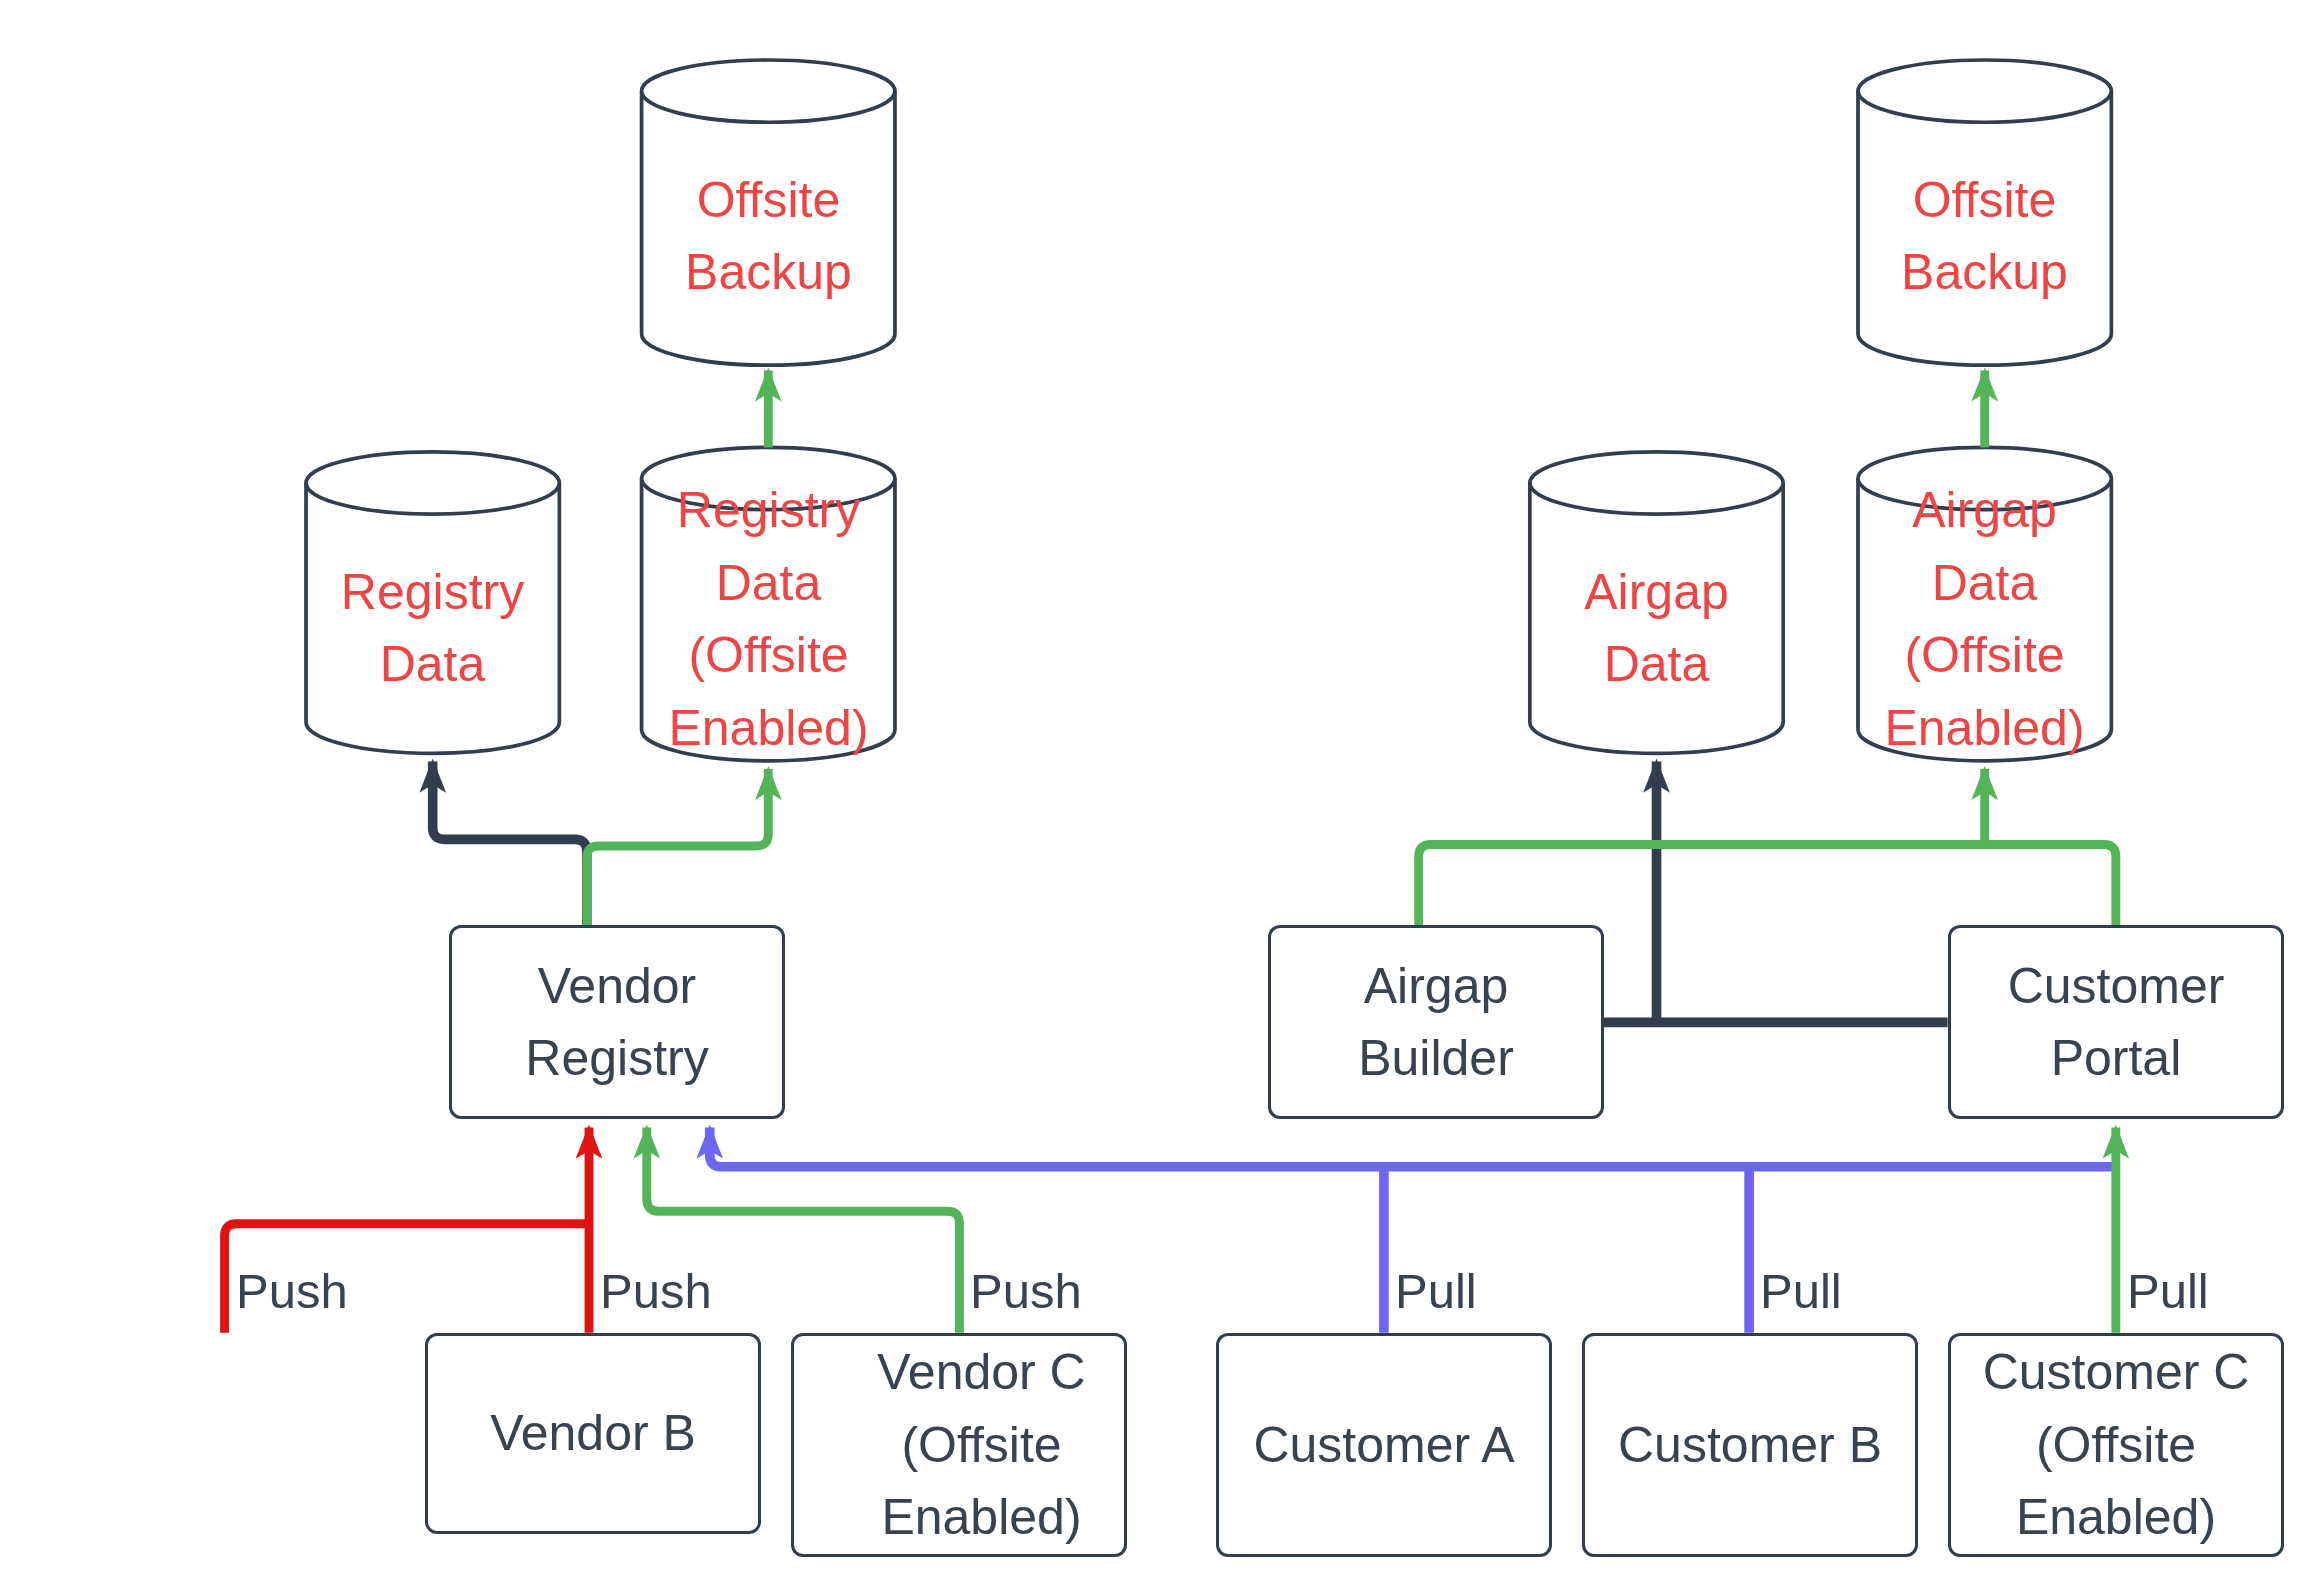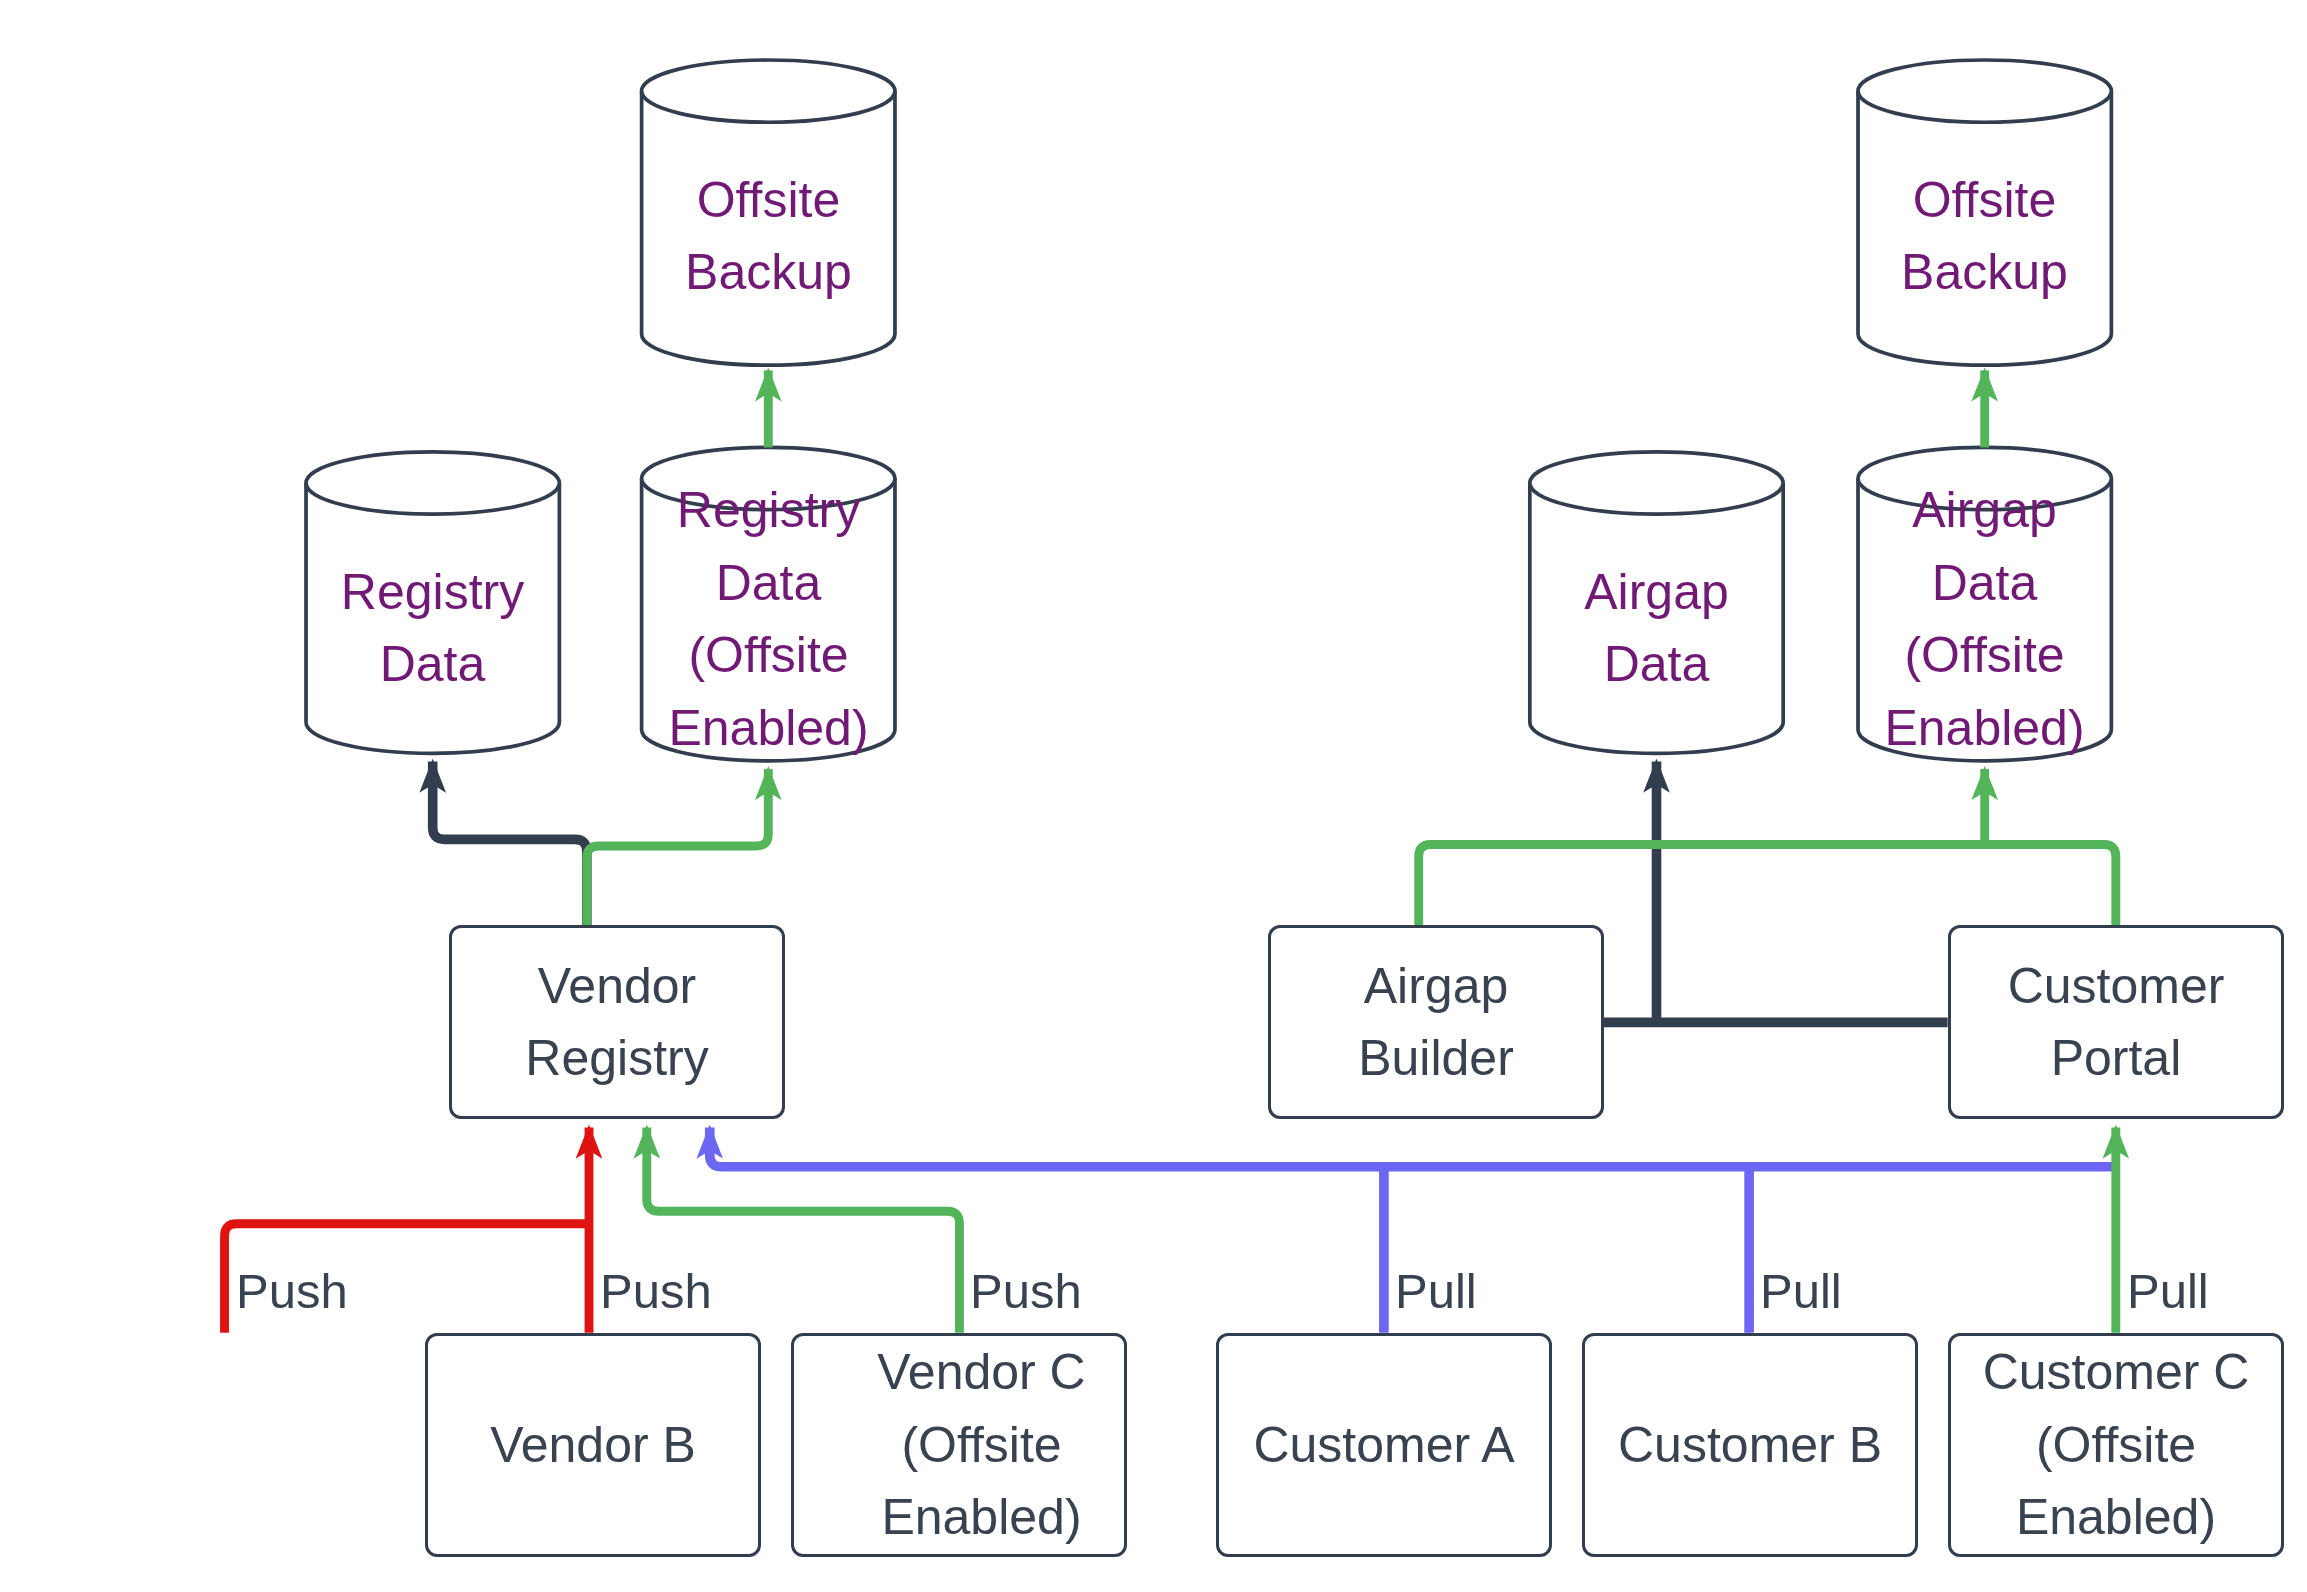--- a/index.html
+++ b/index.html
@@ -3,21 +3,21 @@
 <meta charset="utf-8">
 <style>
   html,body{margin:0;padding:0;background:#ffffff;}
   .stage{position:relative;width:2307px;height:1592px;background:#ffffff;overflow:hidden;
          font-family:"Liberation Sans", sans-serif;}
   .stage svg{position:absolute;left:0;top:0;}
   .node-box{position:absolute;background:#ffffff;border:3.7px solid #323d4d;border-radius:12px;
             display:flex;align-items:center;justify-content:center;text-align:center;
             font-size:50px;line-height:1.45;color:#39424f;white-space:pre-line;box-sizing:border-box;}
   .cyl-label{position:absolute;display:flex;align-items:center;justify-content:center;text-align:center;
-             font-size:50px;line-height:1.45;color:#701a75;white-space:pre-line;box-sizing:border-box;}
+             font-size:50px;line-height:1.45;color:#ef4444;white-space:pre-line;box-sizing:border-box;}
   .edge-label{position:absolute;font-size:49px;line-height:52px;height:52px;color:#39424f;}
   path.edge{fill:none;stroke-linecap:butt;}
   .cyl{fill:#ffffff;stroke:#323d4d;stroke-width:5;}
 </style>
 </head>
 <body>
 
 <div class="stage">
 
   <svg width="2307" height="1592" viewBox="0 0 3114 2149">
@@ -98,21 +98,21 @@
   <div class="cyl-label" style="left:1858px;top:60px;width:253px;height:305px;padding-top:47px;">Offsite
 Backup</div>
 
   <div class="node-box" style="left:425px;top:925px;width:336px;height:194px;margin-left:24px;">Vendor
 Registry</div>
   <div class="node-box" style="left:1268px;top:925px;width:336px;height:194px;">Airgap
 Builder</div>
   <div class="node-box" style="left:1948px;top:925px;width:336px;height:194px;">Customer
 Portal</div>
 
-  <div class="node-box" style="left:425px;top:1333px;width:336px;height:224px;">Vendor B</div>
+  <div class="node-box" style="left:425px;top:1333px;width:336px;height:201px;">Vendor B</div>
   <div class="node-box" style="left:791px;top:1333px;width:336px;height:224px;padding-left:45px;">Vendor C
 (Offsite
 Enabled)</div>
   <div class="node-box" style="left:1216px;top:1333px;width:336px;height:224px;">Customer A</div>
   <div class="node-box" style="left:1582px;top:1333px;width:336px;height:224px;">Customer B</div>
   <div class="node-box" style="left:1948px;top:1333px;width:336px;height:224px;">Customer C
 (Offsite
 Enabled)</div>
 
   <div class="edge-label" style="left:236px;top:1265px;">Push</div>

